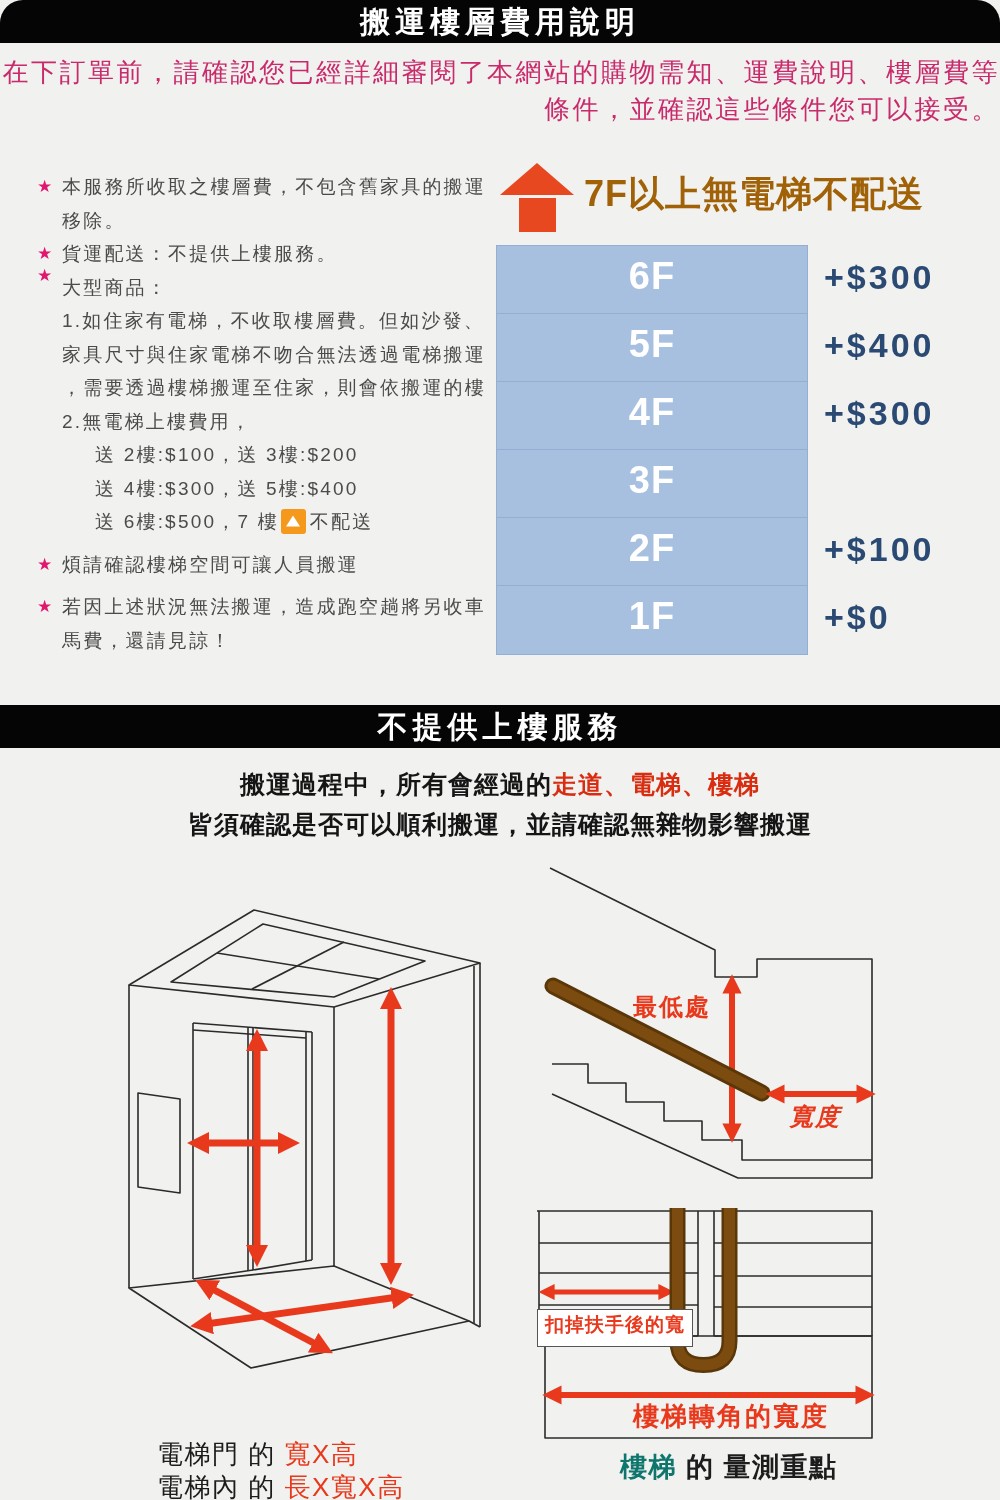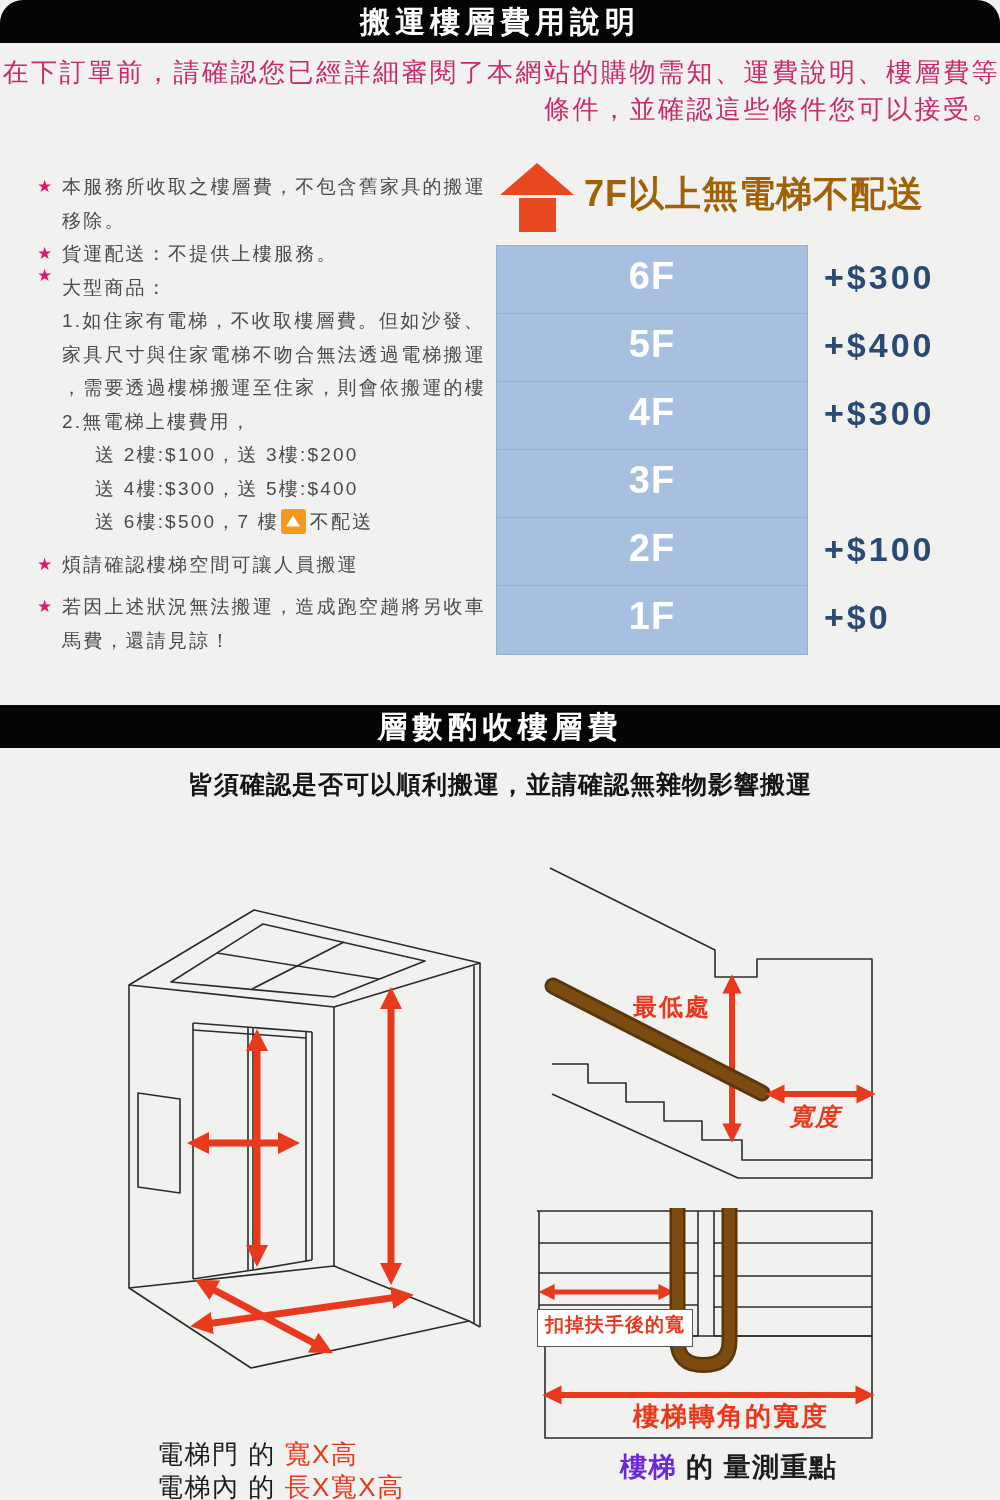--- a/index.html
+++ b/index.html
@@ -45,21 +45,21 @@
   #lbl-lowest{left:633px;top:991px;font-size:24px;letter-spacing:2px;}
   #lbl-width{left:789px;top:1101px;font-size:24px;letter-spacing:2px;font-style:italic;}
   #lbl-handrail{left:537px;top:1309px;font-size:19px;background:#ffffff;border:1px solid #555555;
                 padding:2px 7px 8px;letter-spacing:1px;}
   #lbl-corner{left:633px;top:1399px;font-size:26px;letter-spacing:2px;}
   #cap-elevator{position:absolute;left:157px;top:1438px;font-size:26px;font-weight:normal;
                 color:#1c1c1c;line-height:33px;letter-spacing:1.5px;white-space:nowrap;}
   #cap-elevator .red{color:#e8391d;}
   #cap-stairs{position:absolute;left:620px;top:1449px;font-size:27px;font-weight:bold;
               color:#1c1c1c;letter-spacing:1.5px;white-space:nowrap;}
-  #cap-stairs .red{color:#6d28d9;}
+  #cap-stairs .red{color:#0f766e;}
 </style>
 </head>
 <body>
 
 <div id="page">
 
   <div id="banner1" class="banner">搬運樓層費用說明</div>
 
   <div id="intro">
     <div>在下訂單前，請確認您已經詳細審閱了本網站的購物需知、運費說明、樓層費等</div>
@@ -108,23 +108,24 @@
       <div class="floor-row">
         <div class="floor-block">2F</div>
         <div class="floor-fee">+$100</div>
       </div>
       <div class="floor-row">
         <div class="floor-block">1F</div>
         <div class="floor-fee">+$0</div>
       </div>
     </div>
 
-  <div id="banner2" class="banner">層數酌收樓層費</div>
+  <div id="banner2" class="banner">不提供上樓服務</div>
 
   <div id="sub2">
+    <div><span>搬運過程中，所有會經過的</span><span class="red">走道、電梯、樓梯</span></div>
     <div>皆須確認是否可以順利搬運，並請確認無雜物影響搬運</div>
   </div>
 
   <svg class="diagram" style="left:90px;top:880px" width="420" height="590" viewBox="0 0 420 590">
     <defs>
       <marker id="ahE" viewBox="0 0 10 10" refX="6" refY="5" markerWidth="3.2" markerHeight="3.2" orient="auto-start-reverse">
           <path d="M0,0 L10,5 L0,10 z" fill="#e8391d"></path>
         </marker>
     </defs>
     <g stroke="#2b2b2b" stroke-width="1.6" fill="none" stroke-linejoin="round">

